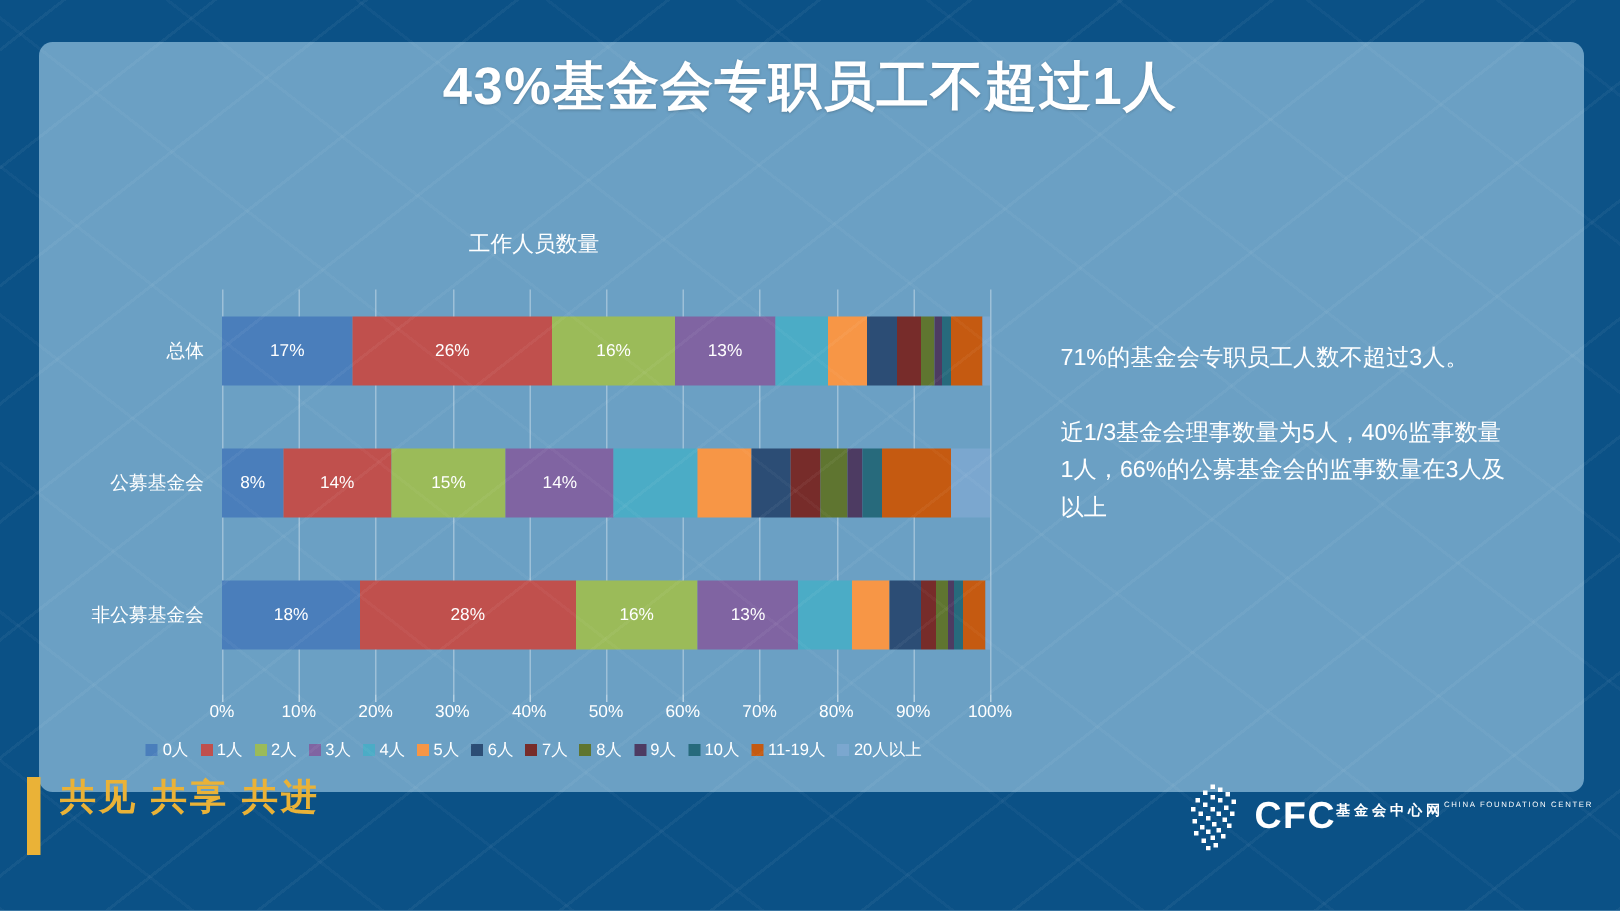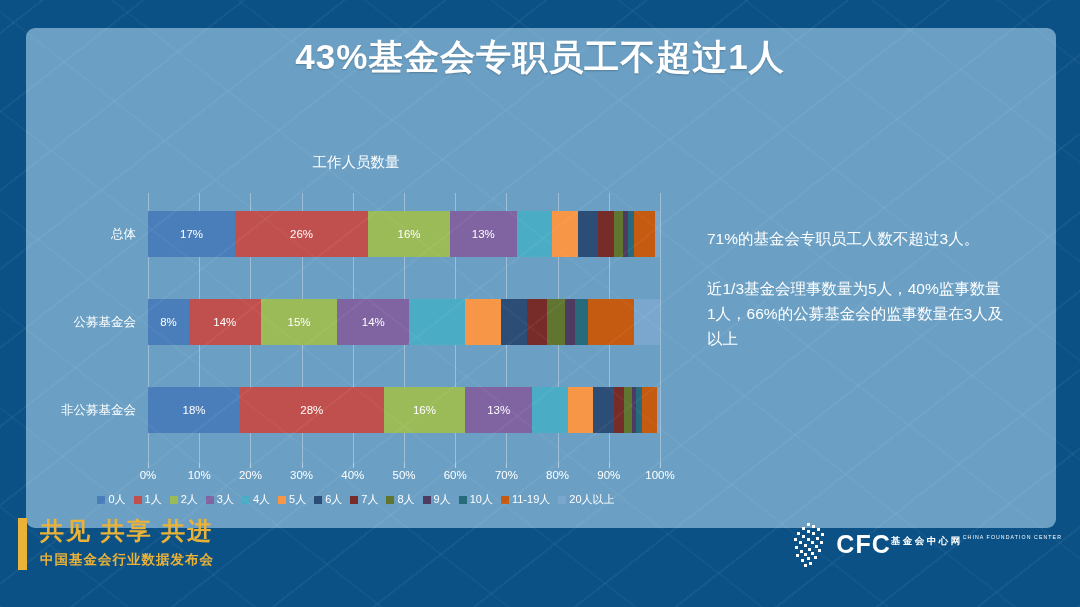--- a/index.html
+++ b/index.html
@@ -239,21 +239,20 @@
 <div class="sidetext">
   <p>71%的基金会专职员工人数不超过3人。</p>
   <p>近1/3基金会理事数量为5人，40%监事数量1人，66%的公募基金会的监事数量在3人及以上</p>
 </div>
 
 <div class="wm"></div>
 
 <div class="footer">
   <div class="goldbar"></div>
   <div class="f-main">共见 共享 共进</div>
-  <div class="f-sub">中国基金会行业数据发布会</div>
   <div class="logo">
     <svg class="mark" viewBox="0 0 42 46">
       <g fill="#ffffff">
         <rect x="20" y="2" width="3" height="3"></rect>
           <rect x="25" y="4" width="3" height="3"></rect>
         <rect x="15" y="6" width="3" height="3"></rect>
           <rect x="30" y="7" width="3" height="3"></rect>
         <rect x="20" y="9" width="3" height="3"></rect>
           <rect x="25" y="11" width="3" height="3"></rect>
         <rect x="10" y="11" width="3" height="3"></rect>

